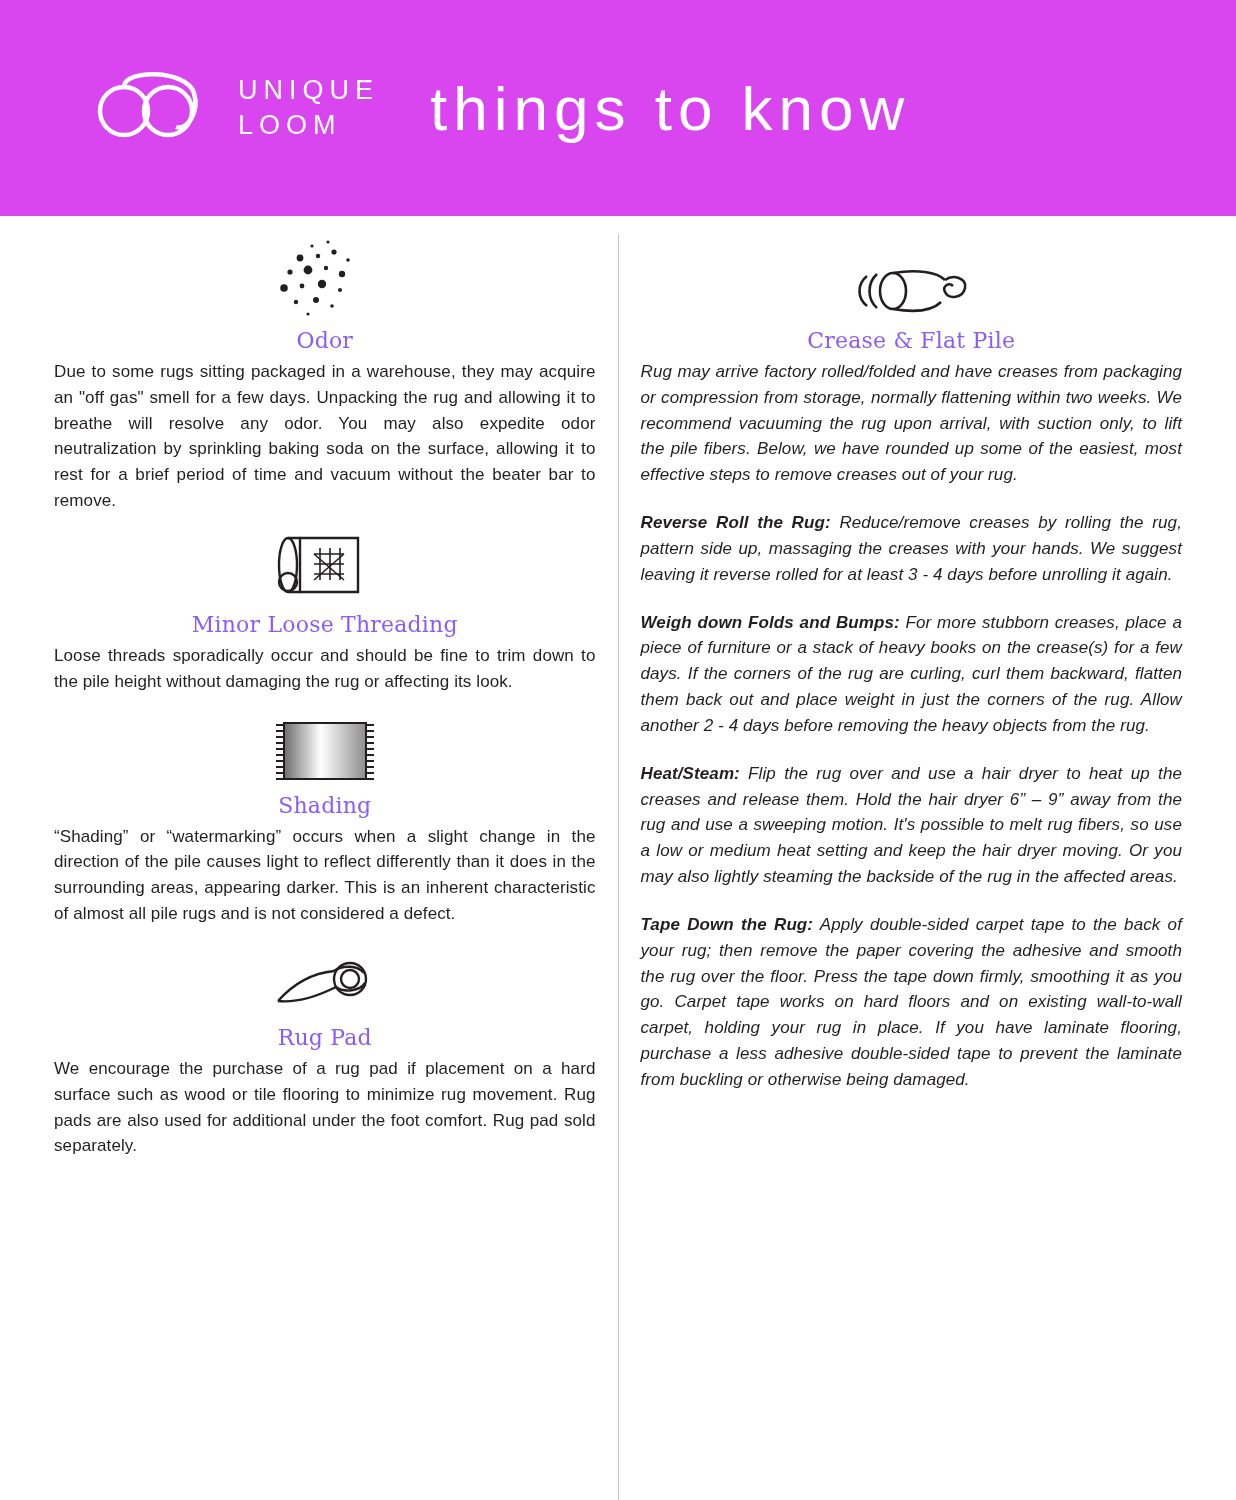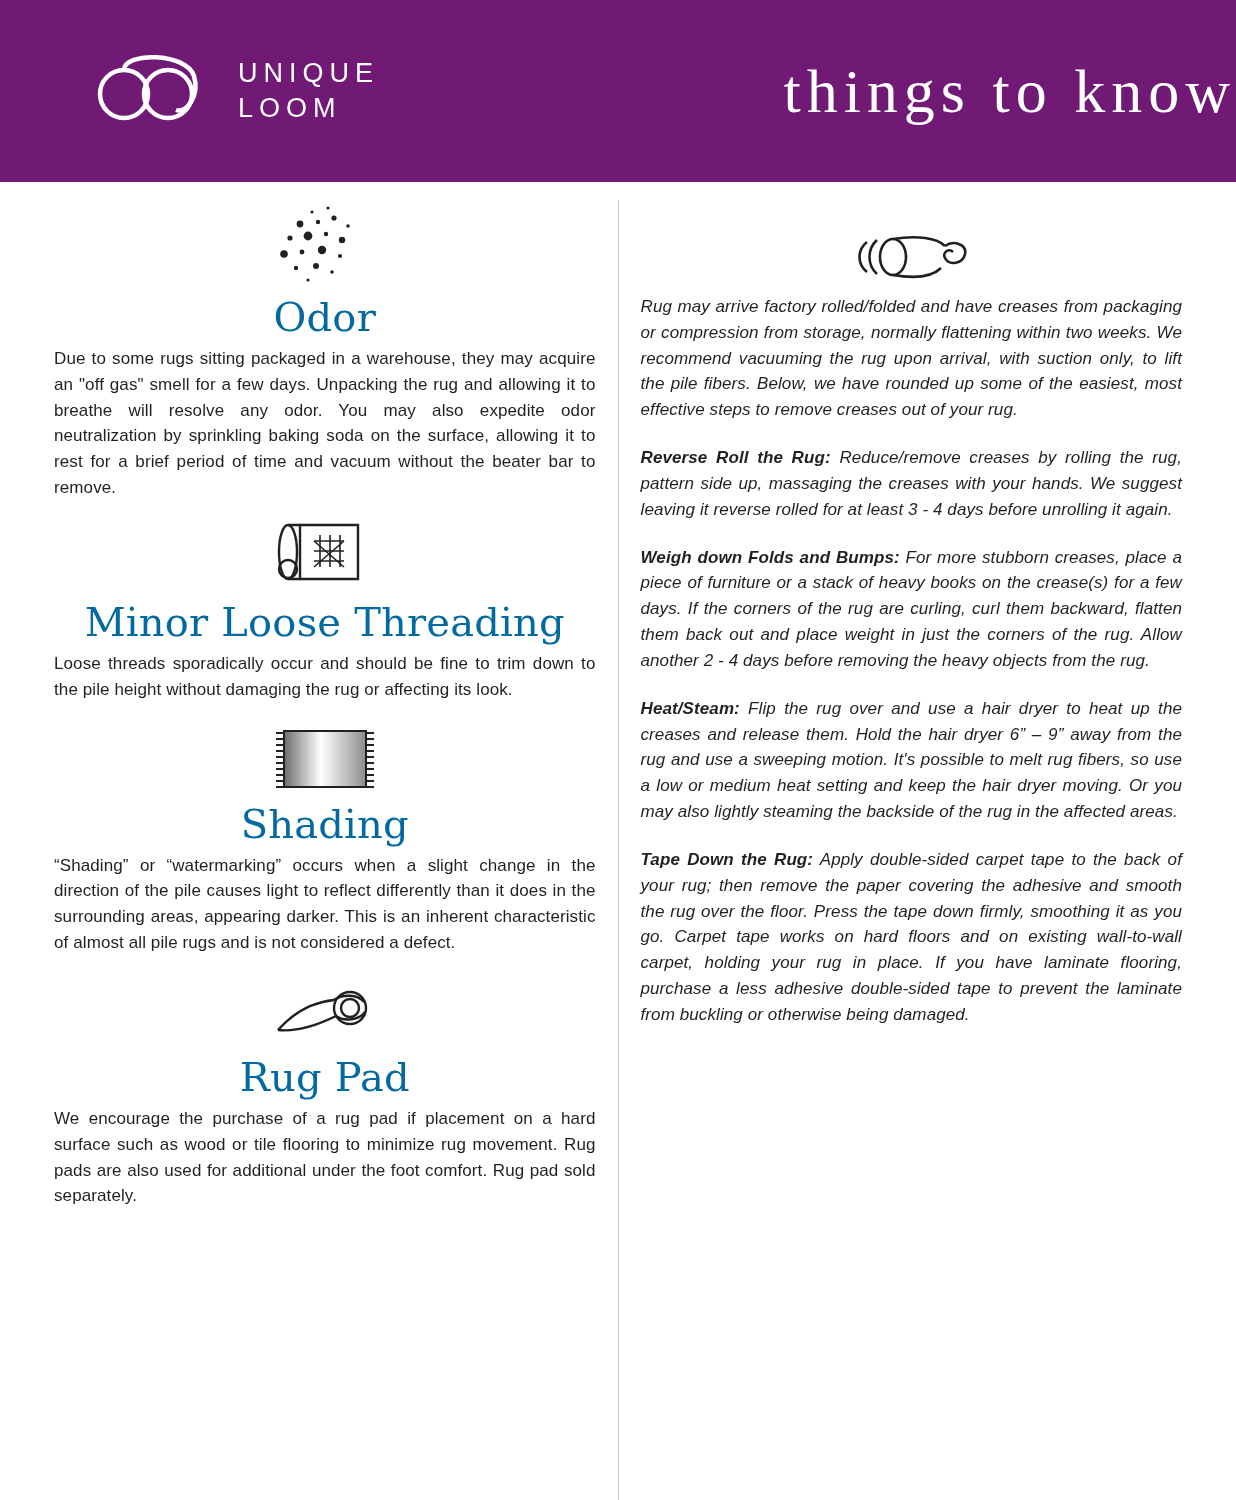--- a/index.html
+++ b/index.html
@@ -8,22 +8,22 @@
     width: 1236px;
     height: 1500px;
     background: #ffffff;
     font-family: "Liberation Sans", sans-serif;
     color: #231f20;
     overflow: hidden;
   }
 
   
   .header {
-    height: 182px;
-    background: #701a75;
+    height: 216px;
+    background: #d946ef;
     display: flex;
     align-items: center;
     padding: 0 40px 0 90px;
     position: relative;
   }
   .brand {
     display: flex;
     align-items: center;
     gap: 18px;
   }
@@ -32,24 +32,24 @@
     color: #ffffff;
     font-family: "Liberation Sans", sans-serif;
     font-size: 27px;
     letter-spacing: 6px;
     line-height: 1.28;
     font-weight: 400;
   }
   .header-title {
     position: absolute;
     left: 0; right: 0;
-    text-align: right;
+    text-align: left;
     padding-left: 430px;
     color: #ffffff;
-    font-family: Liberation Serif, serif;
+    font-family: Liberation Sans, sans-serif;
     font-size: 62px;
     letter-spacing: 6px;
     font-weight: 400;
     pointer-events: none;
   }
 
   
   .content {
     display: flex;
     padding: 18px 32px 0 32px;
@@ -65,23 +65,23 @@
 
   .icon-wrap {
     display: flex;
     justify-content: center;
     align-items: flex-end;
     height: 92px;
     margin-bottom: 2px;
   }
   .sec-title {
     text-align: center;
-    color: #0369a1;
+    color: #8b5cf6;
     font-family: "DejaVu Serif", serif;
-    font-size: 40px;
+    font-size: 22px;
     font-weight: 400;
     margin: 2px 0 6px 0;
     letter-spacing: 0.2px;
   }
   p.body {
     margin: 0 0 0 0;
     font-size: 17px;
     line-height: 1.52;
     text-align: justify;
     color: #231f20;
@@ -214,20 +214,21 @@
           <g fill="none" stroke="#231f20" stroke-width="2.6">
             <path d="M26 20 C 16 28, 16 42, 26 50"></path>
             <path d="M36 18 C 26 27, 26 43, 36 52"></path>
             <ellipse cx="52" cy="35" rx="13" ry="18"></ellipse>
             <path d="M52 17 C 76 13, 96 16, 104 24"></path>
             <path d="M52 53 C 76 57, 92 54, 100 46"></path>
             <path d="M104 24 C 112 18, 126 22, 124 32 C 122 42, 108 44, 104 36 C 101 30, 108 26, 112 30"></path>
           </g>
         </svg>
       </div>
+      <h2 class="sec-title">Crease &amp; Flat Pile</h2>
       <p class="body">Rug may arrive factory rolled/folded and have creases from packaging or compression from storage, normally flattening within two weeks. We recommend vacuuming the rug upon arrival, with suction only, to lift the pile fibers. Below, we have rounded up some of the easiest, most effective steps to remove creases out of your rug.</p>
 
       <p class="body"><span class="lead">Reverse Roll the Rug:</span><span> Reduce/remove creases by rolling the rug, pattern side up, massaging the creases with your hands. We suggest leaving it reverse rolled for at least 3 - 4 days before unrolling it again.</span></p>
 
       <p class="body"><span class="lead">Weigh down Folds and Bumps:</span><span> For more stubborn creases, place a piece of furniture or a stack of heavy books on the crease(s) for a few days. If the corners of the rug are curling, curl them backward, flatten them back out and place weight in just the corners of the rug. Allow another 2 - 4 days before removing the heavy objects from the rug.</span></p>
 
       <p class="body"><span class="lead">Heat/Steam:</span><span> Flip the rug over and use a hair dryer to heat up the creases and release them. Hold the hair dryer 6” – 9” away from the rug and use a sweeping motion. It's possible to melt rug fibers, so use a low or medium heat setting and keep the hair dryer moving. Or you may also lightly steaming the backside of the rug in the affected areas.</span></p>
 
       <p class="body"><span class="lead">Tape Down the Rug:</span><span> Apply double-sided carpet tape to the back of your rug; then remove the paper covering the adhesive and smooth the rug over the floor. Press the tape down firmly, smoothing it as you go. Carpet tape works on hard floors and on existing wall-to-wall carpet, holding your rug in place. If you have laminate flooring, purchase a less adhesive double-sided tape to prevent the laminate from buckling or otherwise being damaged.</span></p>
     </div>

